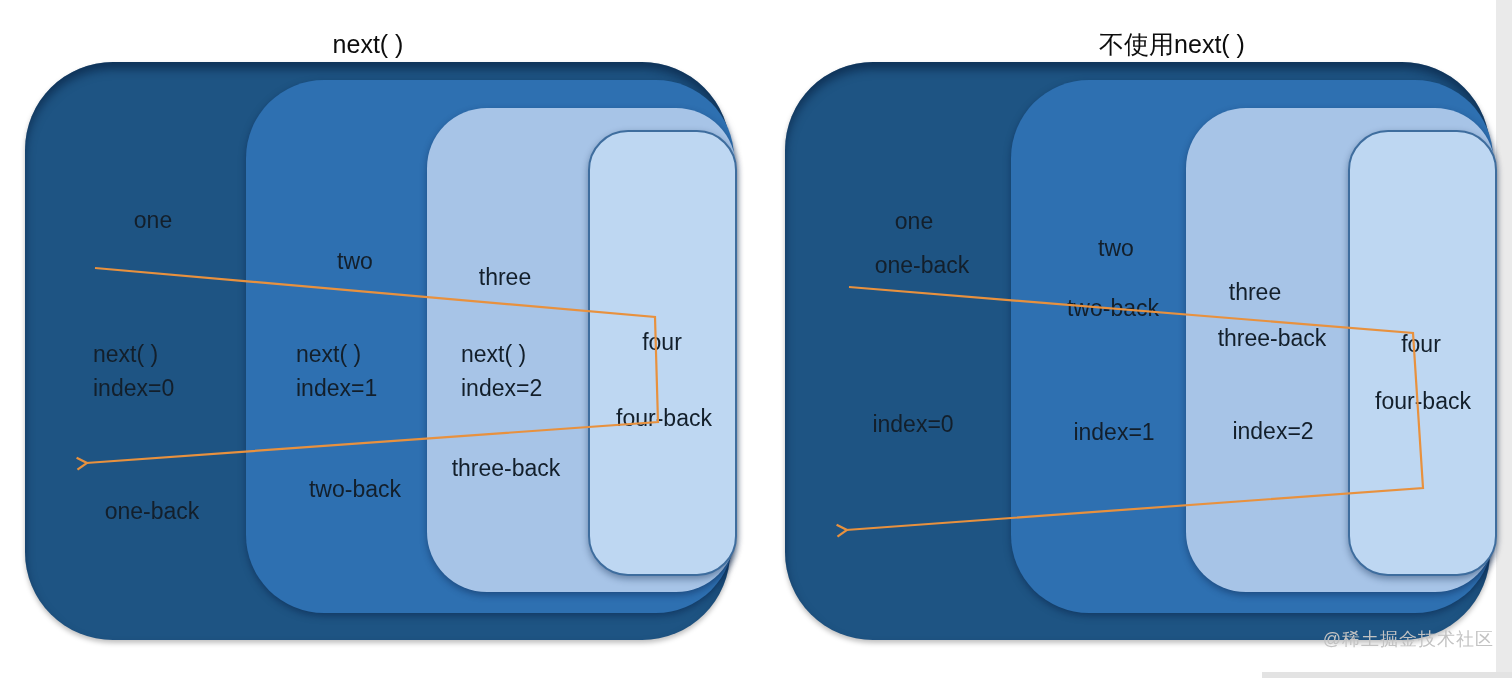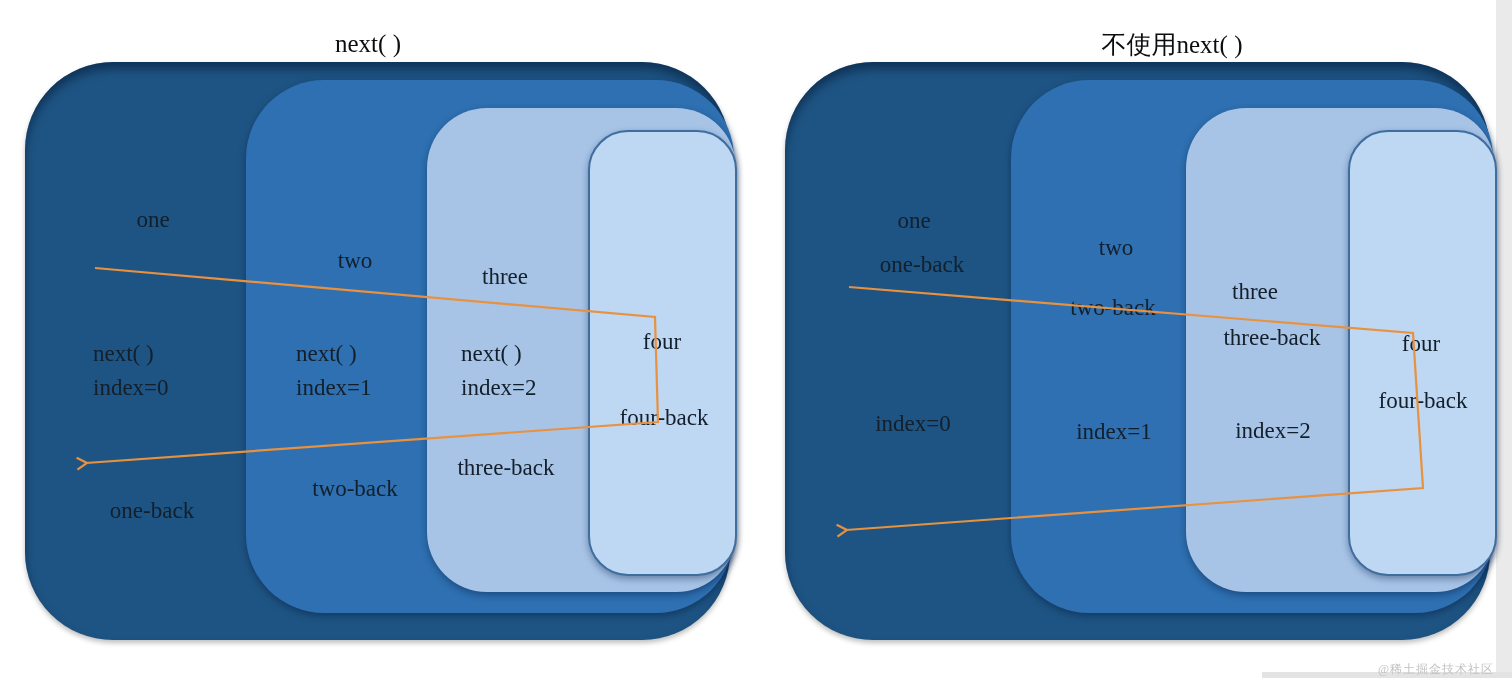--- a/index.html
+++ b/index.html
@@ -1,21 +1,21 @@
 <!DOCTYPE html>
 <html style="--ring1: #1E5483; --ring2: #2E70B1; --ring3: #A7C4E7; --ring4: #BED7F2; --ring4-border: #3E6D9E; --arrow: #E8913E; --text: #131F2B; --watermark: #C2C2C2;"><head>
 <meta charset="utf-8">
 <style>
   html,body{margin:0;padding:0;background:#ffffff;}
   .canvas{
     position:relative;
     width:1512px;height:678px;
     overflow:hidden;
     background:#ffffff;
-    font-family:Liberation Serif, serif;
+    font-family:Liberation Sans, sans-serif;
   }
   .title{
     position:absolute;
     transform:translate(-50%,-50%);
     font-size:25px;
     color:#0d0d0d;
     white-space:nowrap;
     z-index:12;
   }
   .ring{
@@ -84,22 +84,22 @@
   }
   .bottom-strip{
     position:absolute;
     right:0;bottom:0;
     width:250px;height:6px;
     background:#e3e3e3;
     z-index:0;
   }
   .watermark{
     position:absolute;
-    right:18px;bottom:0;
-    font-size:12px;
+    right:18px;bottom:27px;
+    font-size:18px;
     color:var(--watermark);
     letter-spacing:1px;
     z-index:25;
     white-space:nowrap;
   }
 </style>
 </head>
 <body>
 
 <div class="canvas">

